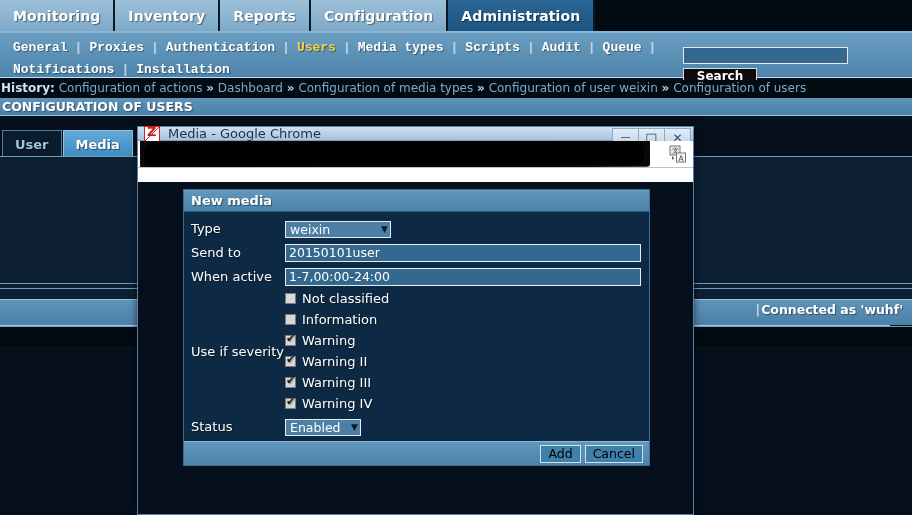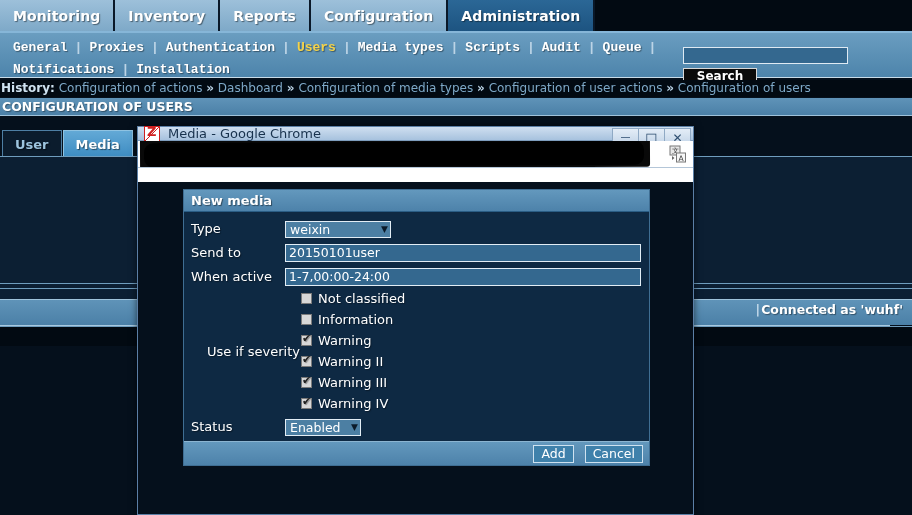--- a/index.html
+++ b/index.html
@@ -334,21 +334,20 @@
     font-family: "DejaVu Sans", "Liberation Sans", sans-serif;
   }
 
   .sev-row { display: flex; align-items: stretch; }
   .sev-label {
     width: 101px; flex: none;
     padding-left: 7px;
     display: flex; align-items: center;
     font-size: 13px; color: #ffffff;
     text-shadow: 1px 1px 1px rgba(0,0,0,.4);
-    margin-left: 16px;
   }
   .sev-list { flex: 1; }
   .sev-item {
     display: flex; align-items: center;
     height: 21px;
     font-size: 13px; color: #ffffff;
     text-shadow: 1px 1px 1px rgba(0,0,0,.35);
   }
   .zcheck {
     width: 11px; height: 11px;
@@ -370,24 +369,24 @@
     height: 24px;
     background: linear-gradient(#6398bd, #4d82aa);
     border-top: 1px solid #8cb5d1;
     display: flex; align-items: center; justify-content: flex-end;
     padding-right: 6px;
   }
   .zbtn {
     height: 18px;
     min-width: 35px;
     padding: 0 7px;
-    margin-left: 11px;
+    margin-left: 4px;
     background: #3f81ab;
     border: 1px solid #cfe2f0;
-    color: #ffffff;
+    color: #000000;
     font-size: 12.5px;
     line-height: 16px;
     text-align: center;
     cursor: pointer;
     font-family: "DejaVu Sans", "Liberation Sans", sans-serif;
   }
 </style>
 </head>
 <body>
 
@@ -433,21 +432,21 @@
   <div class="search-btn">Search</div>
 
   <div class="historybar">
     <b>History:</b>
     <span>Configuration of actions</span>
     <span class="arrow">»</span>
     <span>Dashboard</span>
     <span class="arrow">»</span>
     <span>Configuration of media types</span>
     <span class="arrow">»</span>
-    <span>Configuration of user actions</span>
+    <span>Configuration of user weixin</span>
     <span class="arrow">»</span>
     <span>Configuration of users</span>
   </div>
 
   <div class="pagetitle">CONFIGURATION OF USERS</div>
 
   <div class="formtabs">
     <div class="formtab">User</div>
     <div class="formtab active">Media</div>
   </div>

